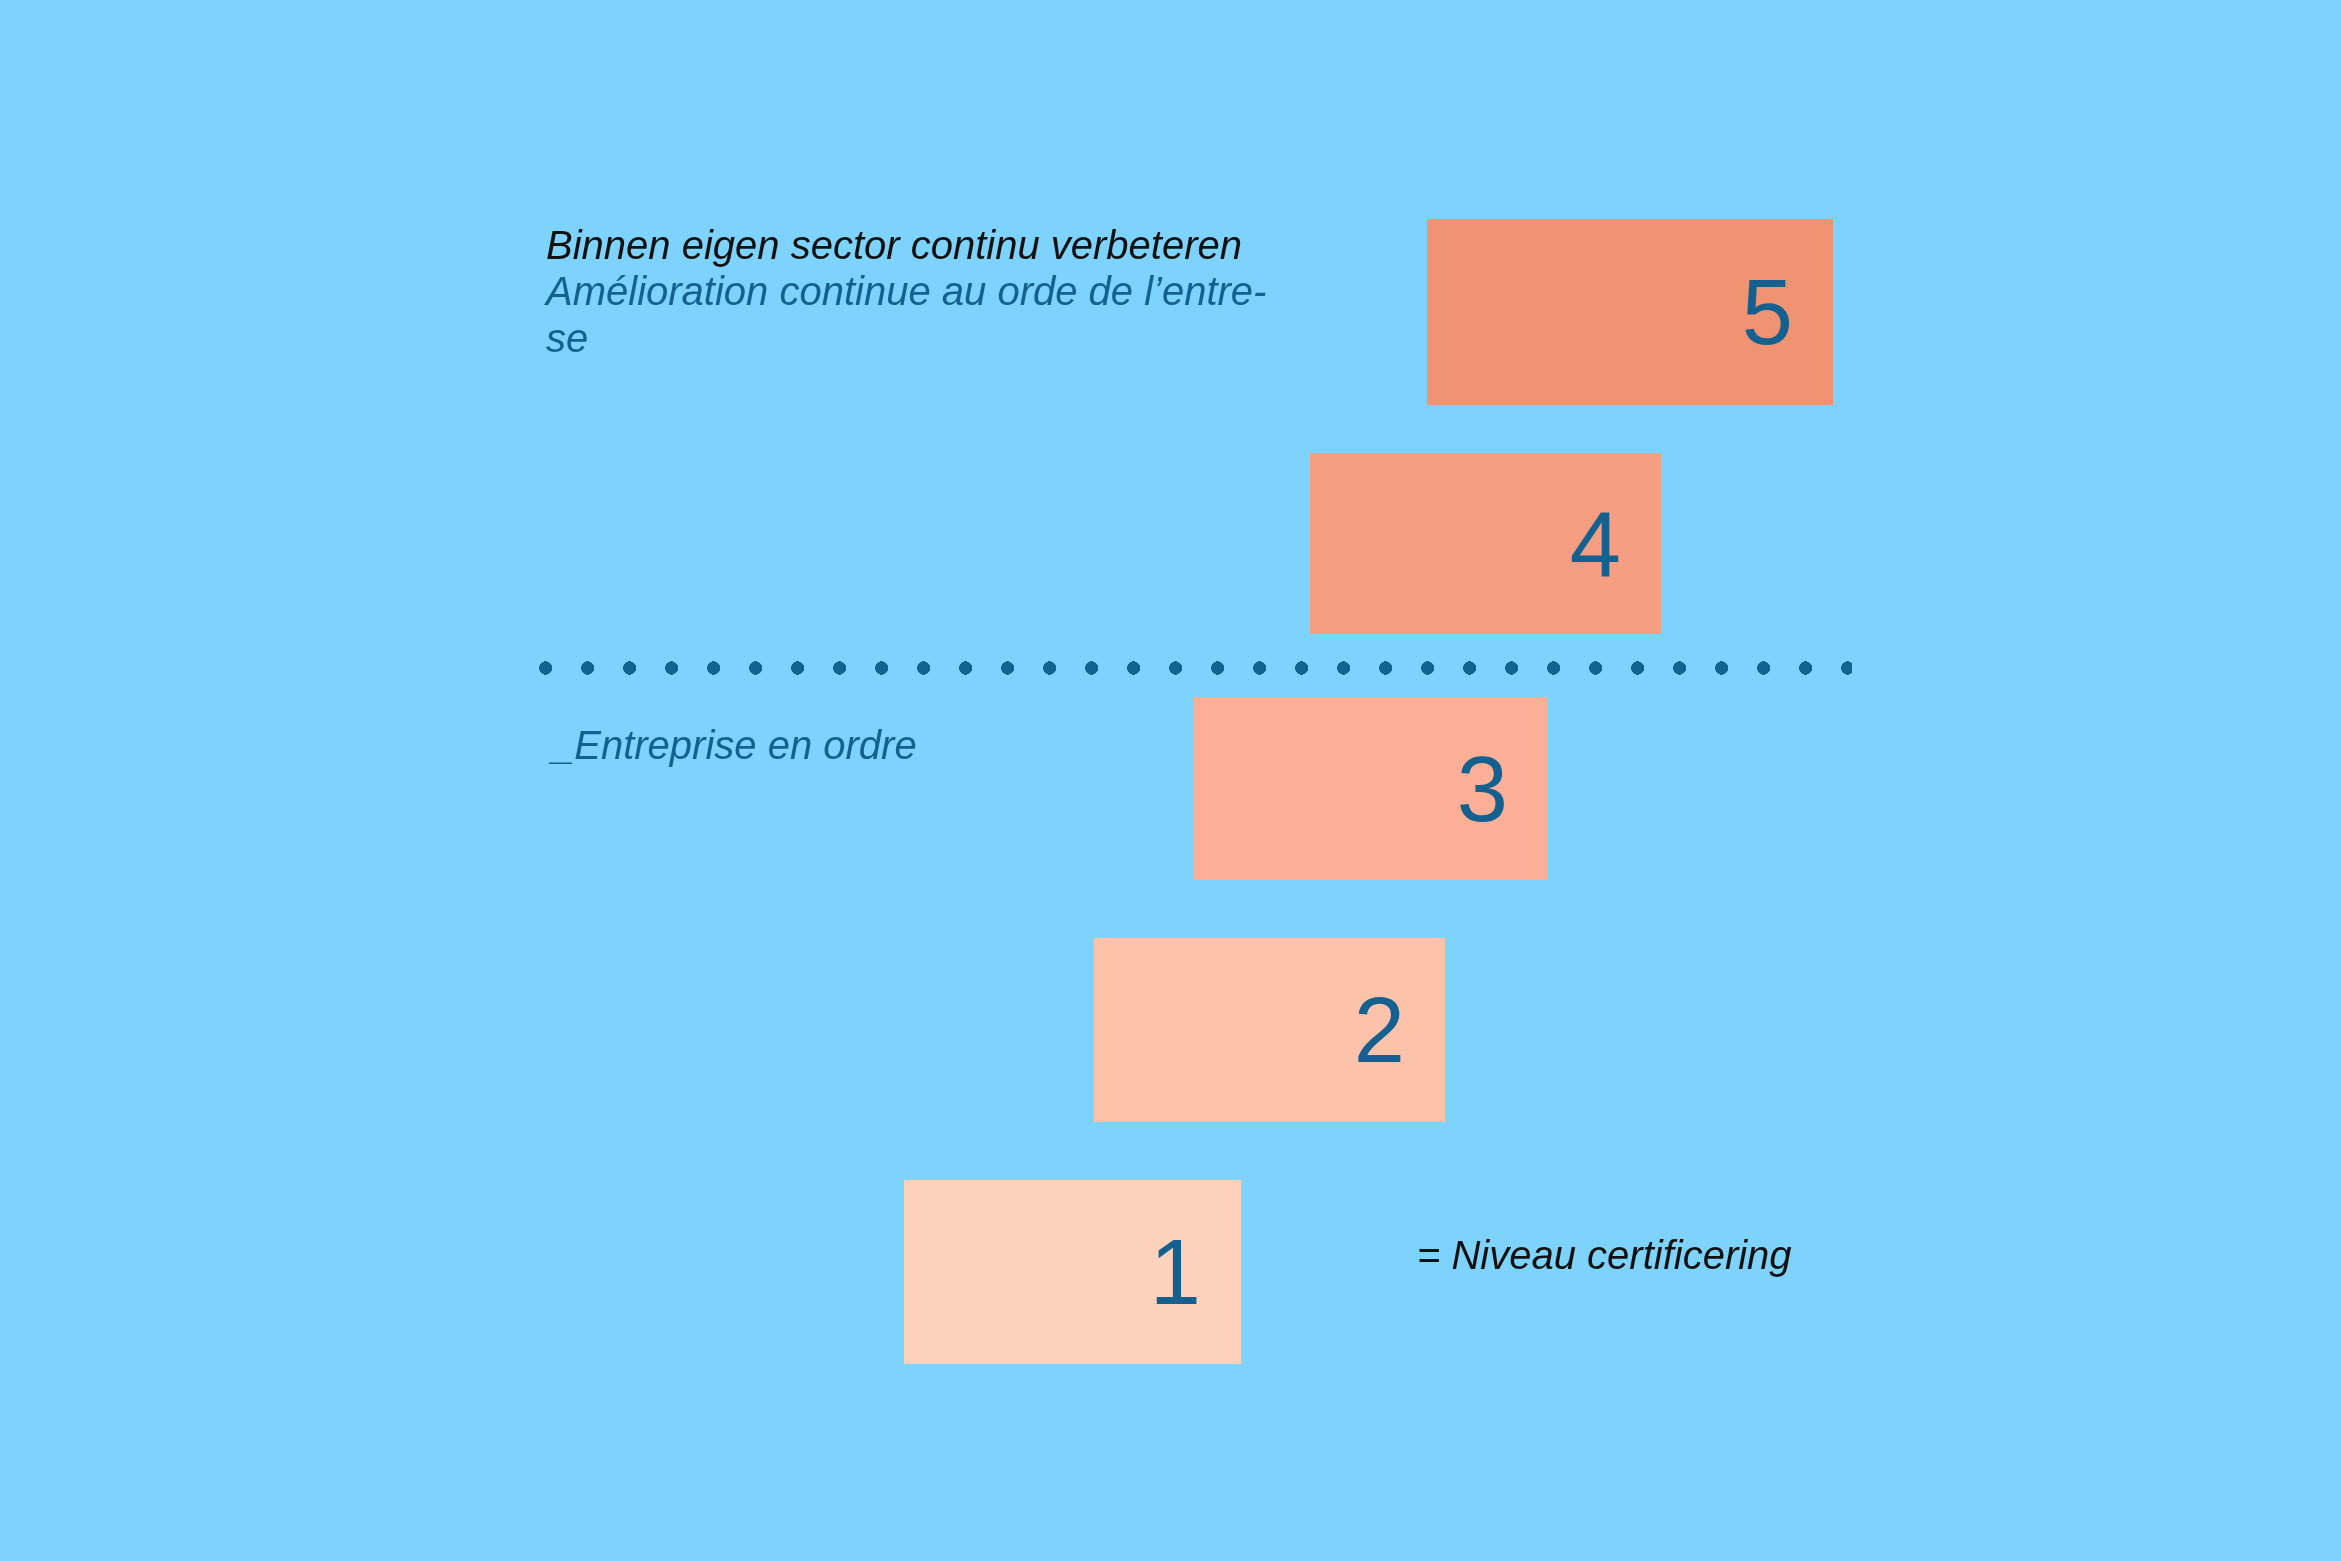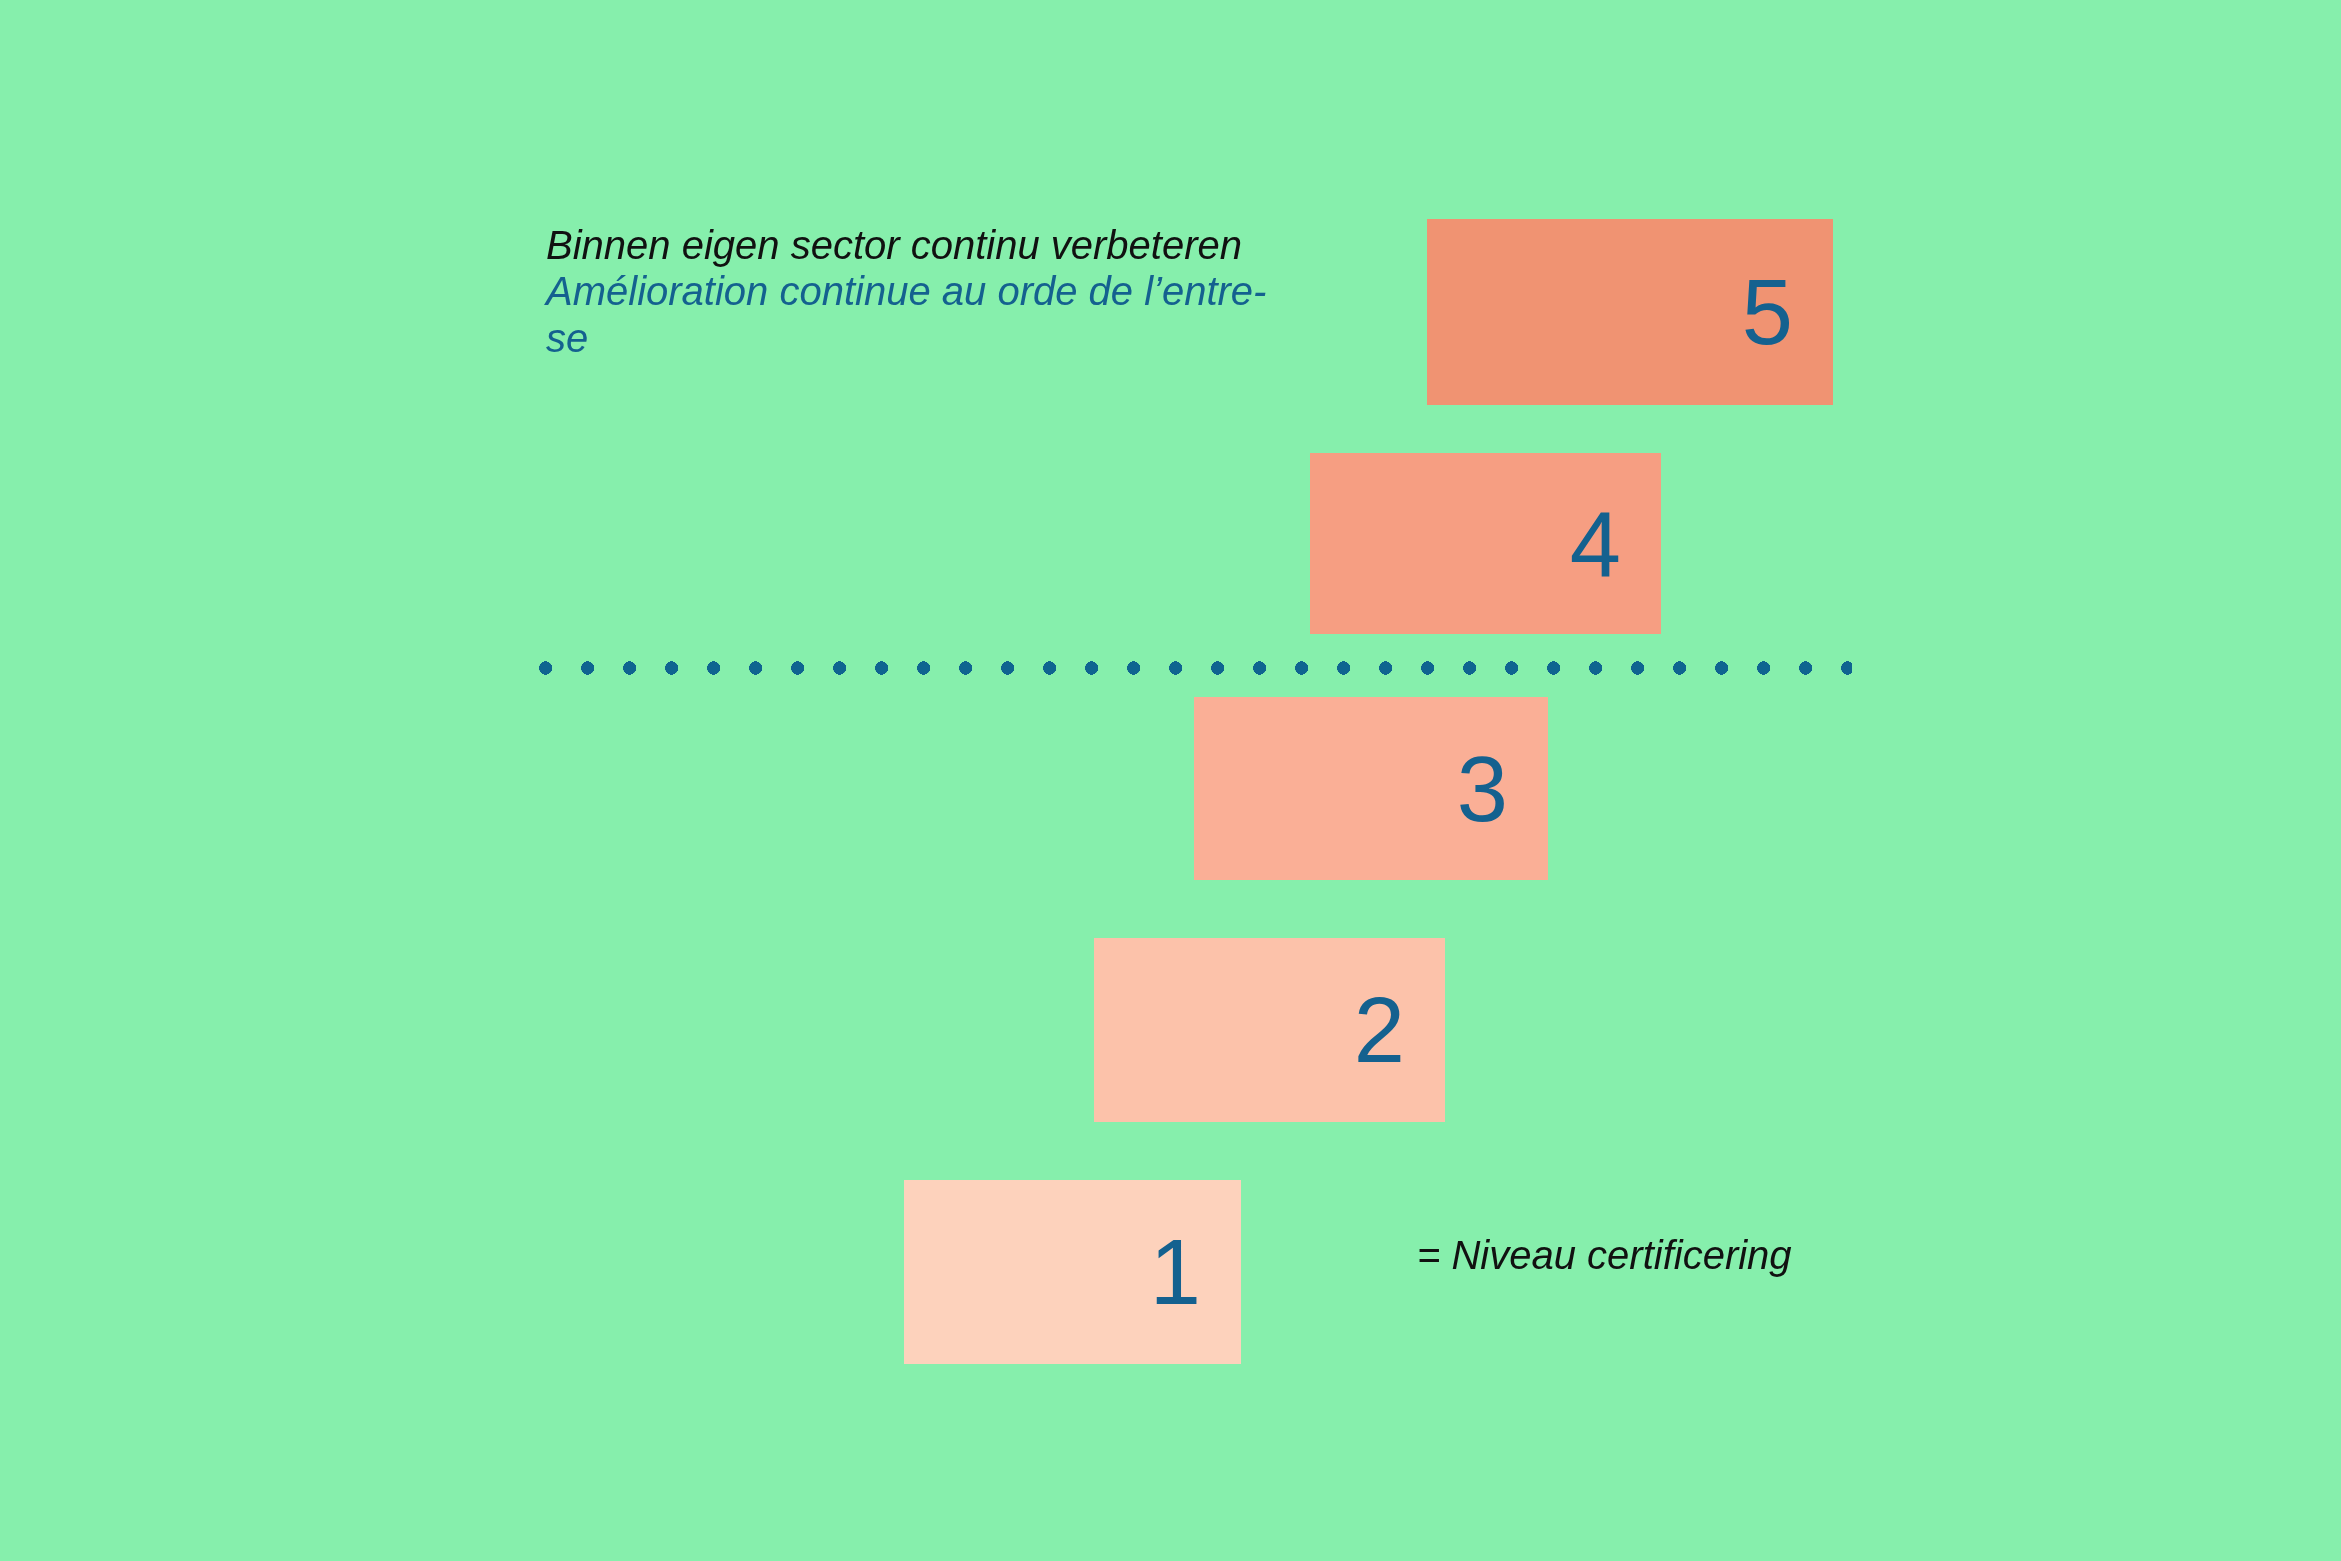--- a/index.html
+++ b/index.html
@@ -9,21 +9,21 @@
   }
   body {
     background: #ffffff;
     font-family: "Liberation Sans", sans-serif;
   }
 
   #stage {
     position: relative;
     width: 2342px;
     height: 1561px;
-    background: #86efac;
+    background: #7dd3fc;
     overflow: hidden;
   }
 
   
   .bar {
     position: absolute;
     box-sizing: border-box;
     display: flex;
     align-items: center;
     justify-content: flex-end;
@@ -112,20 +112,21 @@
     <span class="bar-number">5</span>
   </div>
 
   <div id="bar-4" class="bar">
     <span class="bar-number">4</span>
   </div>
 
   <div id="dotted-divider"></div>
 
   <div id="label-mid" class="text-block">
+    <div class="line-fr">_Entreprise en ordre</div>
   </div>
 
   <div id="bar-3" class="bar">
     <span class="bar-number">3</span>
   </div>
 
   <div id="bar-2" class="bar">
     <span class="bar-number">2</span>
   </div>
 

